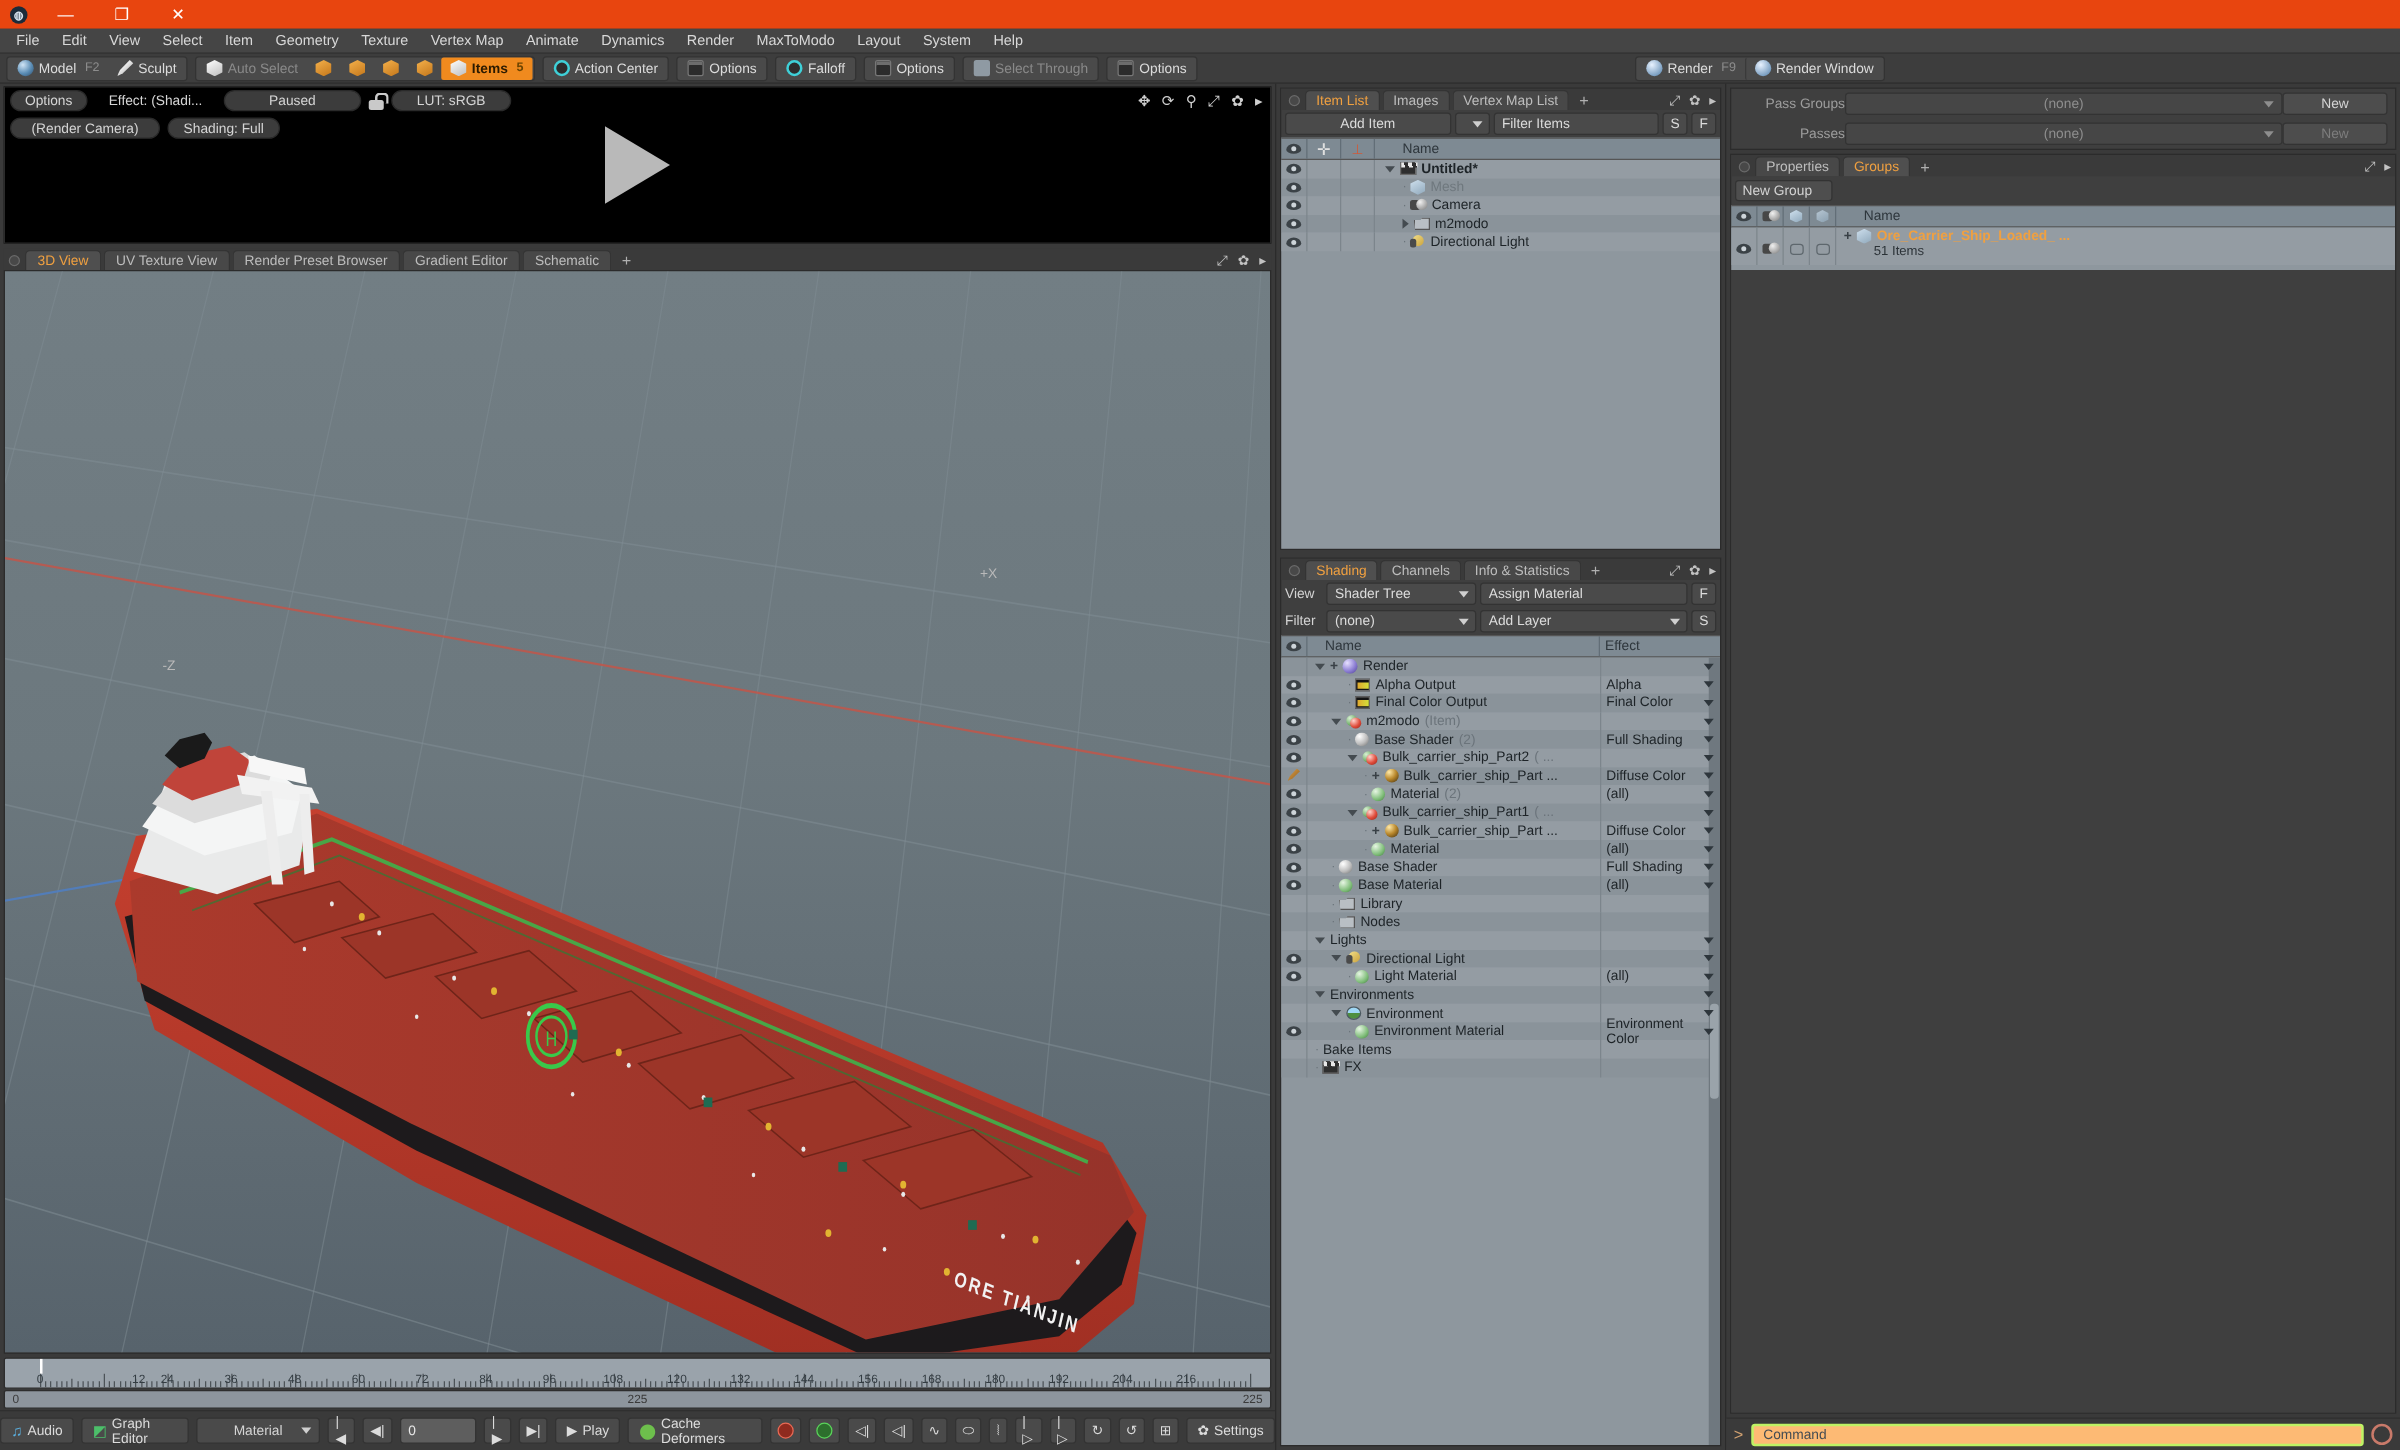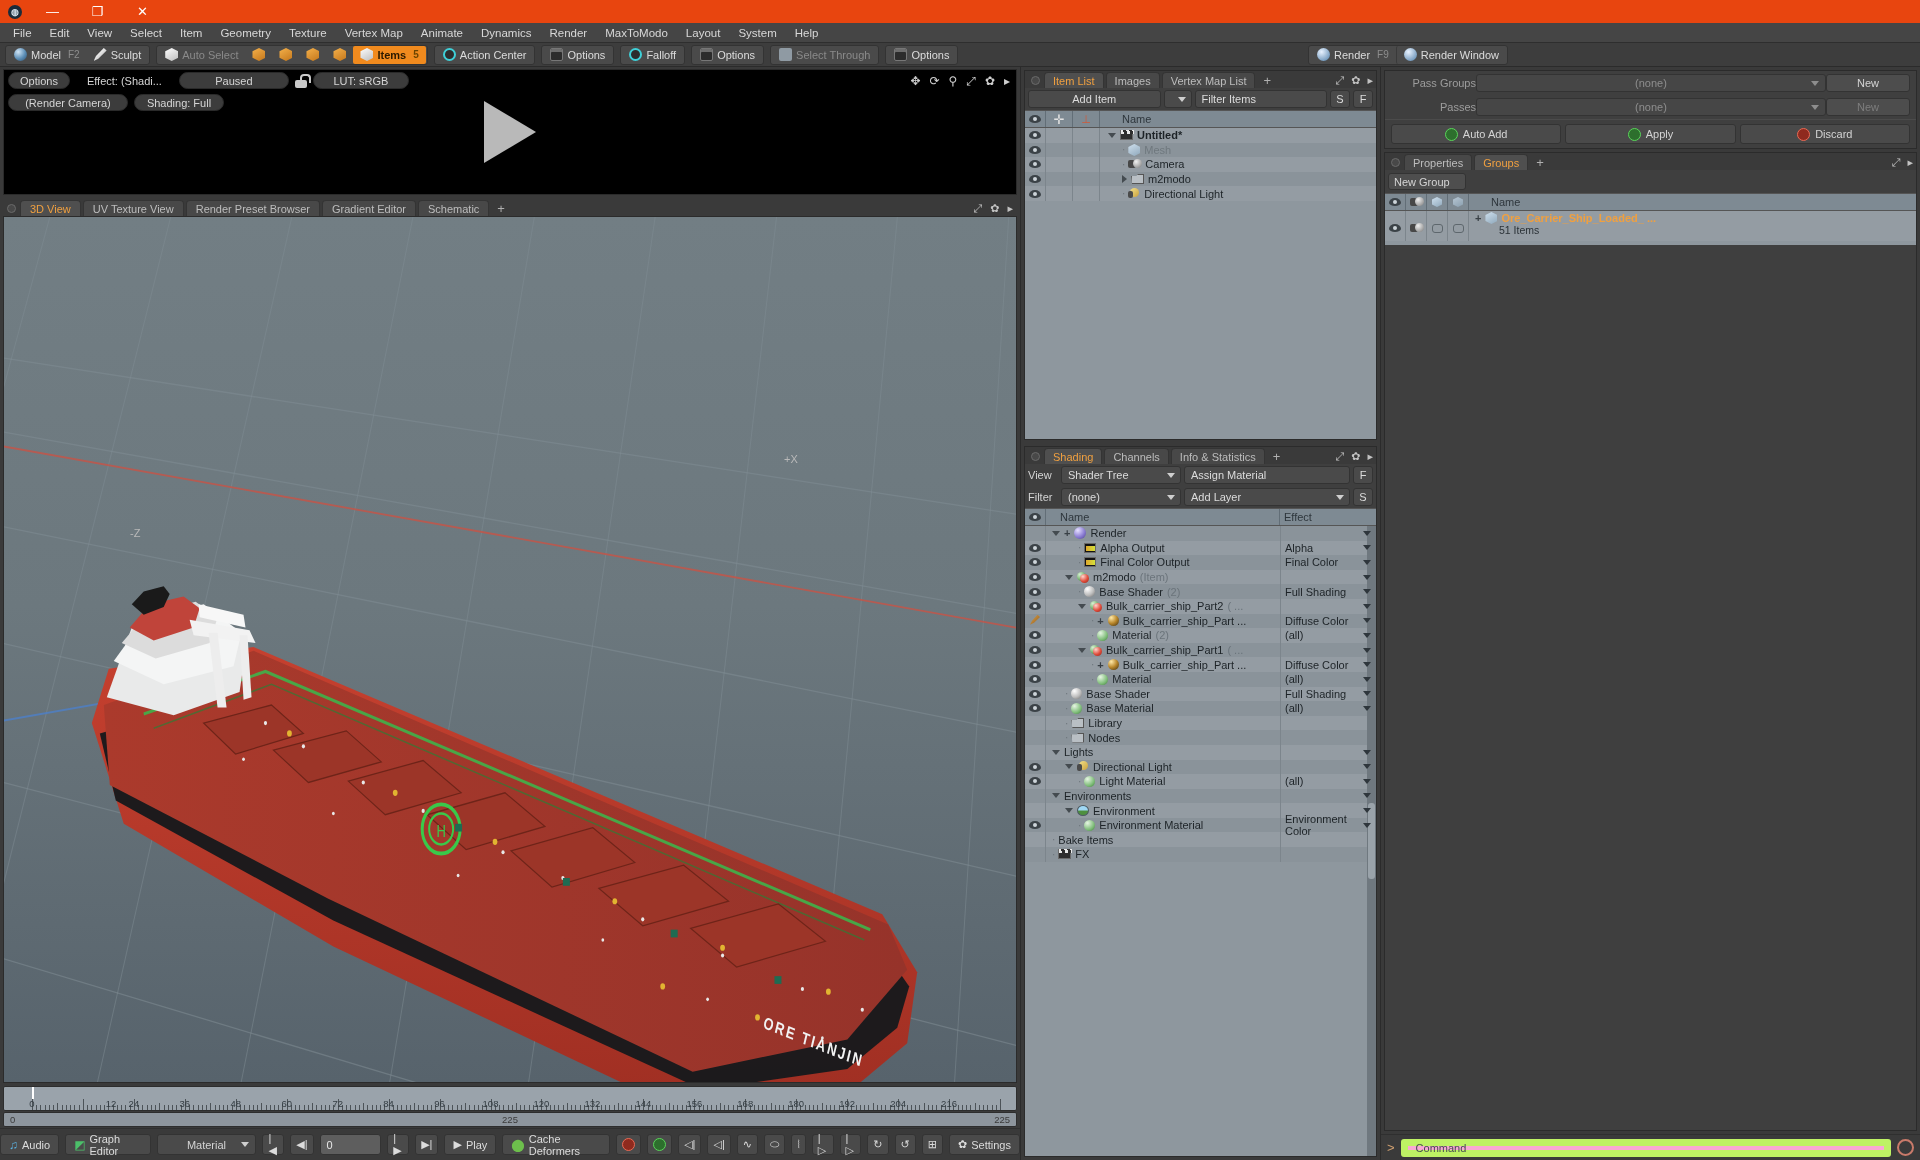--- a/index.html
+++ b/index.html
@@ -212,21 +212,21 @@
   .actbtn{flex:1;height:20px;background:#4a4a4a;border:1px solid #333;border-radius:3px;
      display:flex;align-items:center;justify-content:center;gap:5px;font-size:11px;}
   .cir{width:13px;height:13px;border-radius:50%;display:inline-block;}
   .cir.green{background:#2d6f2d;border:1.5px solid #5ad45a;}
   .cir.greendn{background:#2d6f2d;border:1.5px solid #5ad45a;}
   .cir.red{background:#8f2a1e;border:1.5px solid #e86a55;}
   .newgroup{margin:3px;width:78px;height:17px;background:#4e4e4e;border:1px solid #333;
      border-radius:3px;display:flex;align-items:center;padding-left:5px;font-size:11px;}
   .cmdbar{height:26px;display:flex;align-items:center;gap:6px;padding:0 6px;background:#3a3a3a;
      border-top:1px solid #2f2f2f;}
-  .cmdin{flex:1;height:18px;background:#f9a8d4;border:7px solid #bef264;border-radius:3px;
+  .cmdin{flex:1;height:18px;background:#fdba74;border:2px solid #bef264;border-radius:3px;
      display:flex;align-items:center;padding-left:8px;font-size:11px;color:#454c52;}
   .cmdcirc{width:17px;height:17px;border-radius:50%;border:2px solid #c97a6a;}
   .scrollv{position:absolute;right:0;top:0;width:9px;height:100%;background:#6f787f;}
   .scrollv .thumb{position:absolute;left:1px;width:7px;background:#9aa3aa;border-radius:3px;}
 </style>
 </head>
 <body>
 
 <div class="titlebar">
   <span class="tb-icon">◍</span>
@@ -1203,34 +1203,20 @@
       <div class="passrow">
         <span class="passlabel">Pass Groups</span>
         <div class="passdd">(none)</div>
         <div class="passnew">New</div>
       </div>
       <div class="passrow">
         <span class="passlabel">Passes</span>
         <div class="passdd">(none)</div>
         <div class="passnew" style="color:#7d7d7d;">New</div>
       </div>
-      <div class="actrow">
-        <div class="actbtn">
-          <span class="cir green"></span>
-          <span>Auto Add</span>
-        </div>
-        <div class="actbtn">
-          <span class="cir greendn"></span>
-          <span>Apply</span>
-        </div>
-        <div class="actbtn">
-          <span class="cir red"></span>
-          <span>Discard</span>
-        </div>
-      </div>
     </div>
 
     <div class="panel" style="flex:1;margin:0 3px 3px 3px;">
       <div class="ptabs">
         <span class="dotb"></span>
         <div class="ptab">Properties</div>
         <div class="ptab sel">Groups</div>
         <div class="vtplus">+</div>
         <div class="ptools">
           <span>⤢</span>

